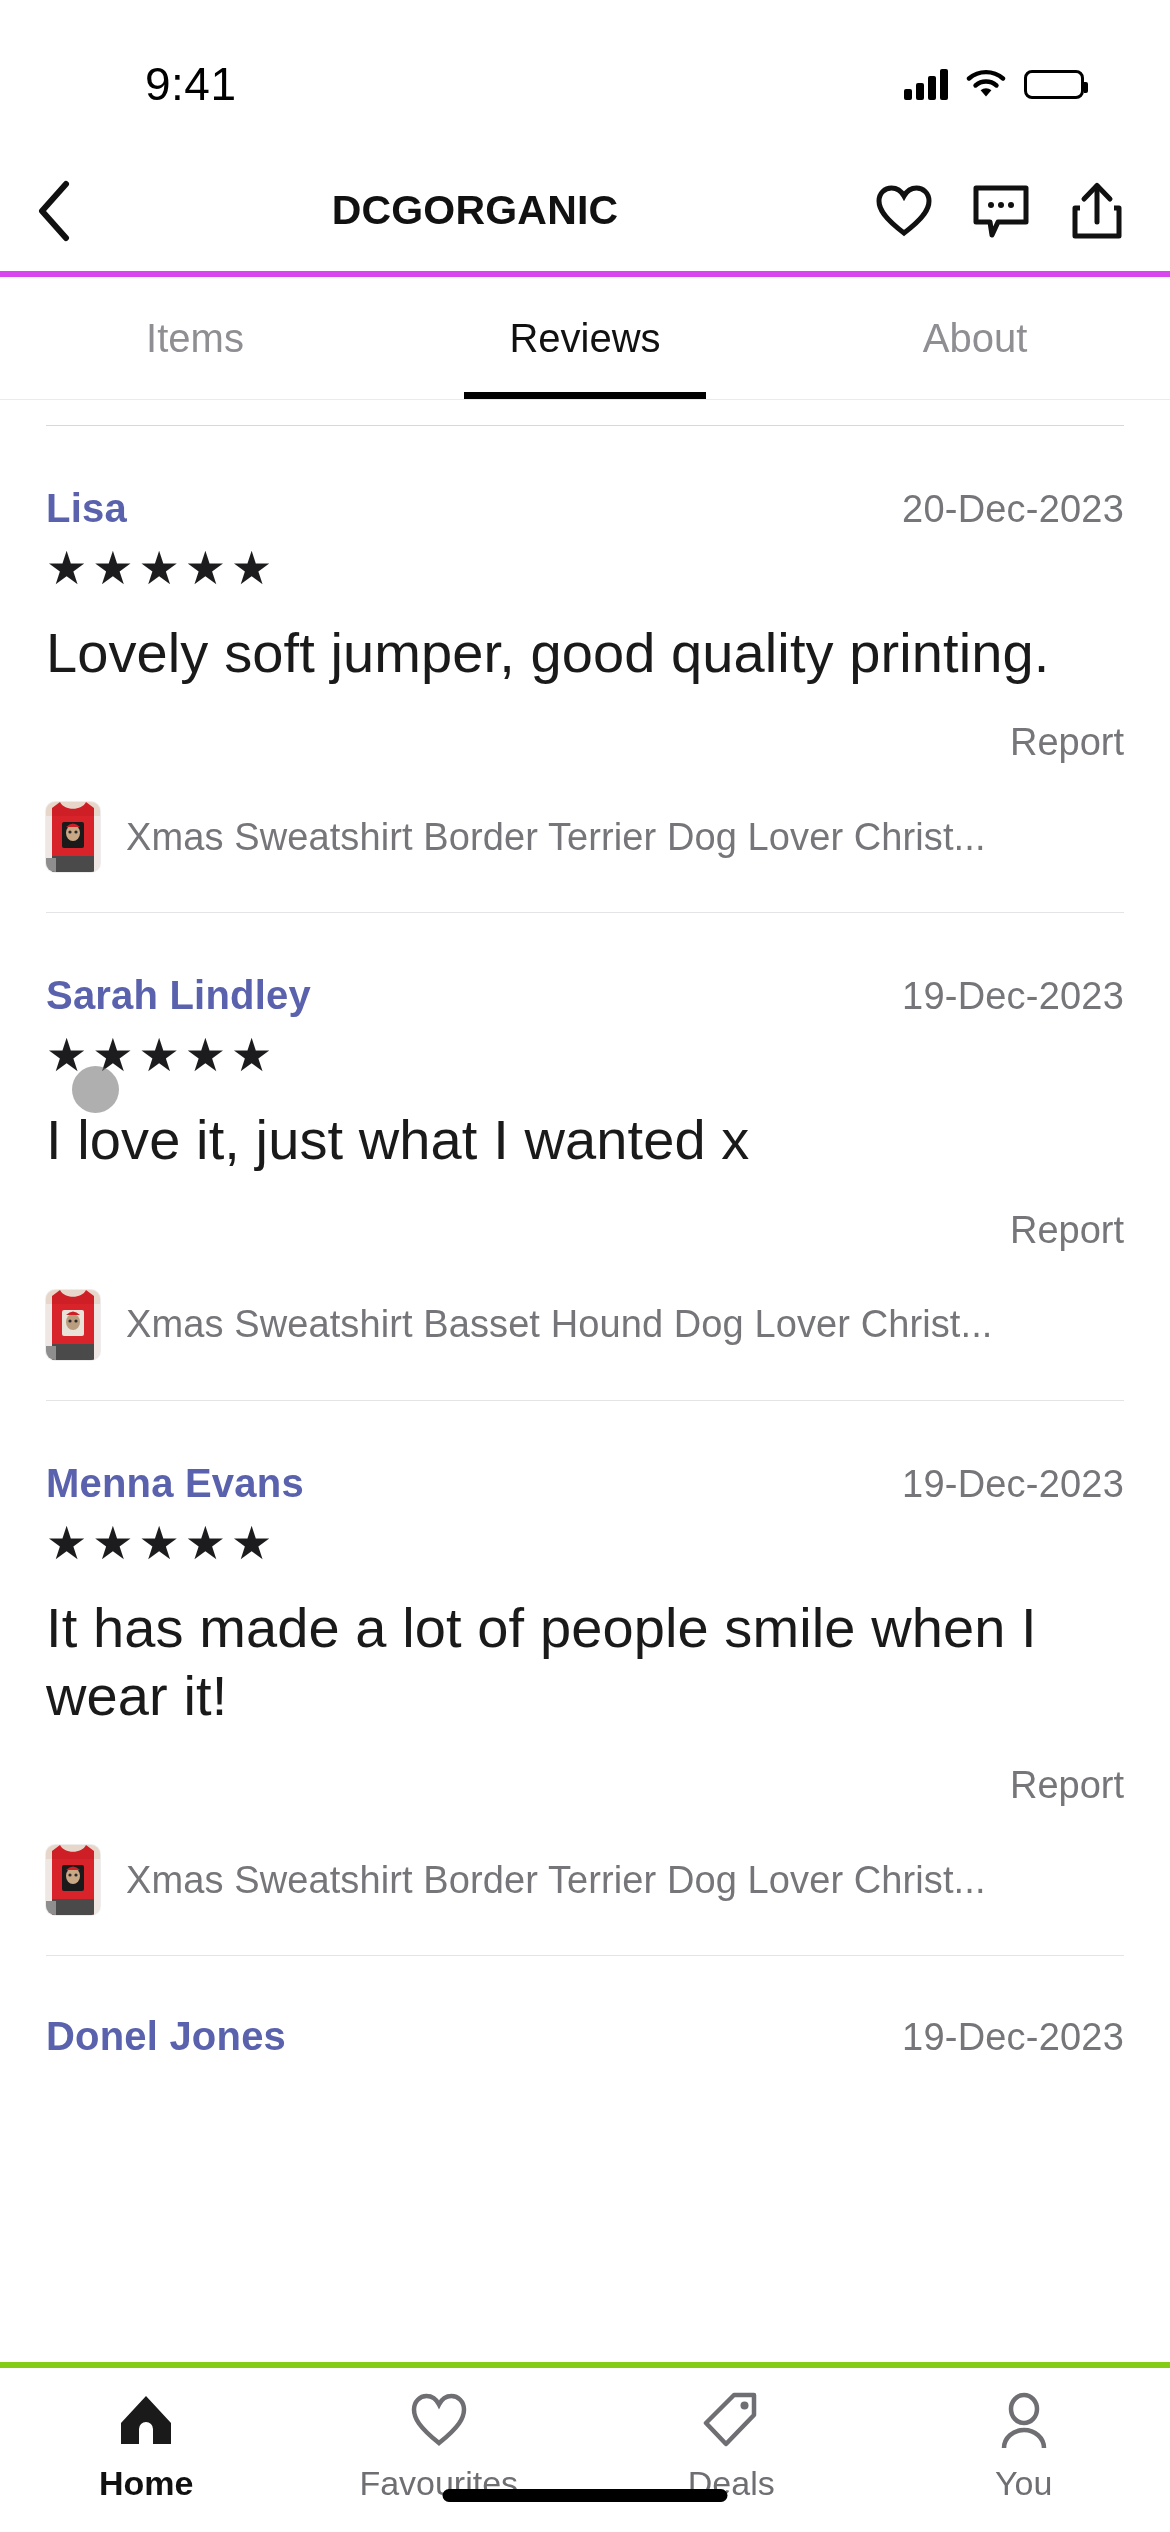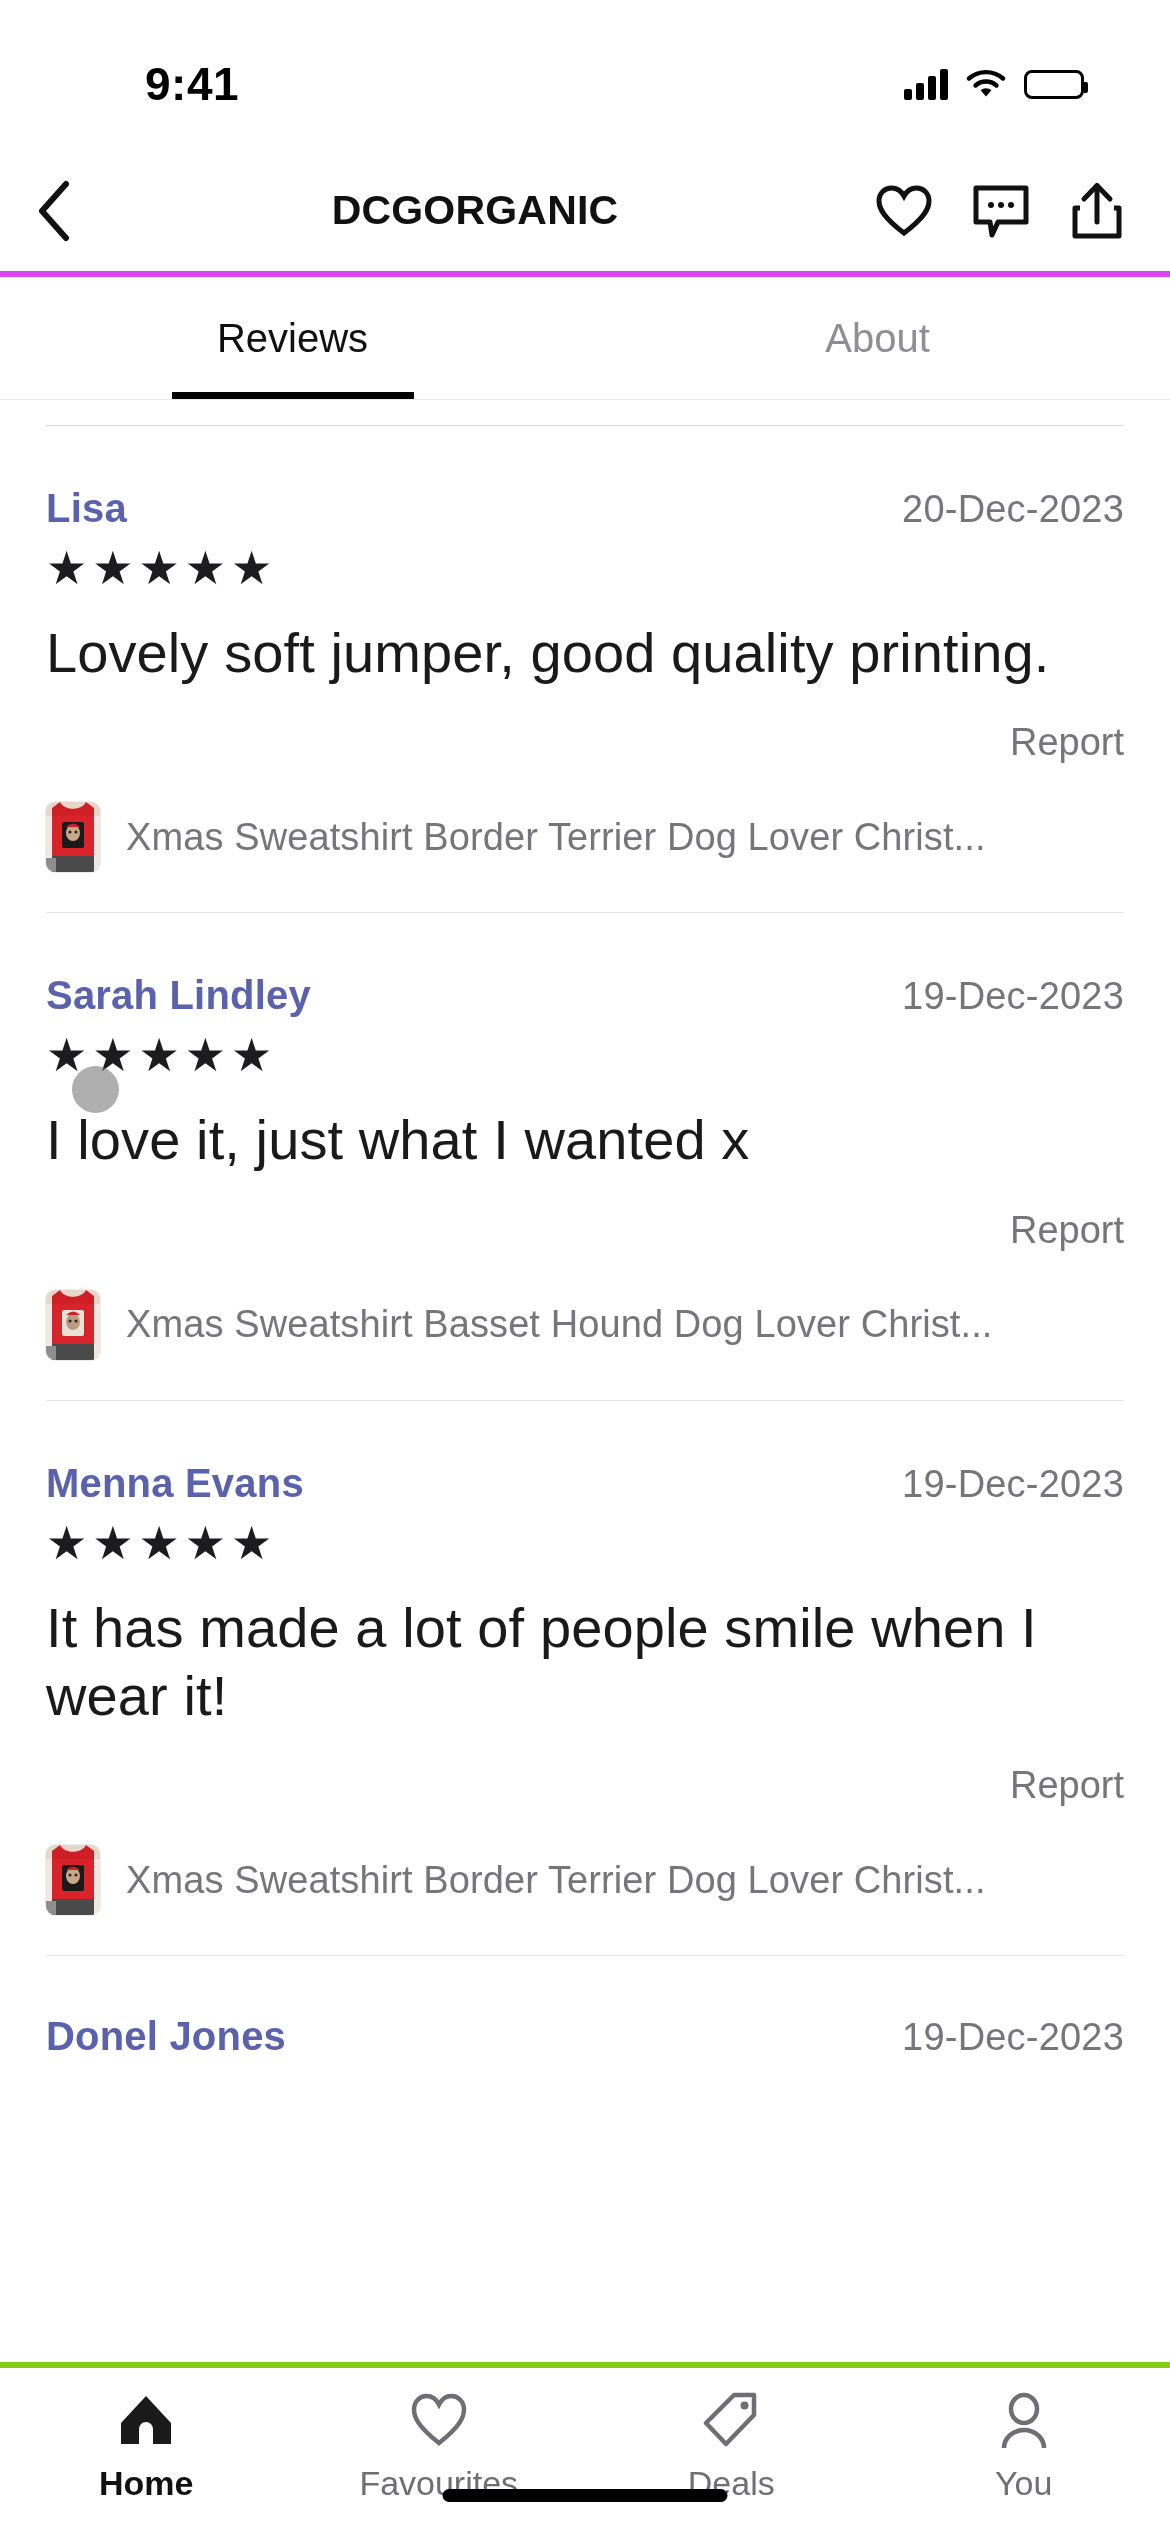--- a/index.html
+++ b/index.html
@@ -16,21 +16,21 @@
     overflow:hidden;
   }
 
   
   .statusbar {
     position:absolute; top:0; left:0; width:1170px; height:150px;
     display:flex; align-items:center; justify-content:space-between;
     padding:0 86px 0 0;
   }
   .status-time {
-    font-size:46px; font-weight:700; color:#000;
+    font-size:46px; font-weight:400; color:#000;
     letter-spacing:0.5px;
     margin-left:145px; margin-top:18px;
   }
   .status-right {
     display:flex; align-items:center; gap:18px; margin-top:18px;
   }
   .sig-bars { display:flex; align-items:flex-end; gap:4px; height:32px; }
   .sig-bars i { display:block; width:8px; background:#000; border-radius:2px; }
   .sig-bars i:nth-child(1){ height:11px; }
   .sig-bars i:nth-child(2){ height:17px; }
@@ -210,20 +210,23 @@
         <svg width="54" height="60" viewBox="0 0 54 60">
           <path d="M27 41 V5" fill="none" stroke="#111" stroke-width="5" stroke-linecap="round"></path>
           <path d="M14 18 L27 4.5 L40 18" fill="none" stroke="#111" stroke-width="5" stroke-linecap="round" stroke-linejoin="round"></path>
           <path d="M10 27 H5 V55 H49 V27 H44" fill="none" stroke="#111" stroke-width="5" stroke-linejoin="round"></path>
         </svg>
       </span>
     </div>
   </div>
 
   <div class="tabs">
+    <div class="tab">
+      <span>Items</span>
+    </div>
     <div class="tab active">
       <span>Reviews</span>
     </div>
     <div class="tab">
       <span>About</span>
     </div>
   </div>
 
   <div class="scroll">
     <div class="toprule"></div>

